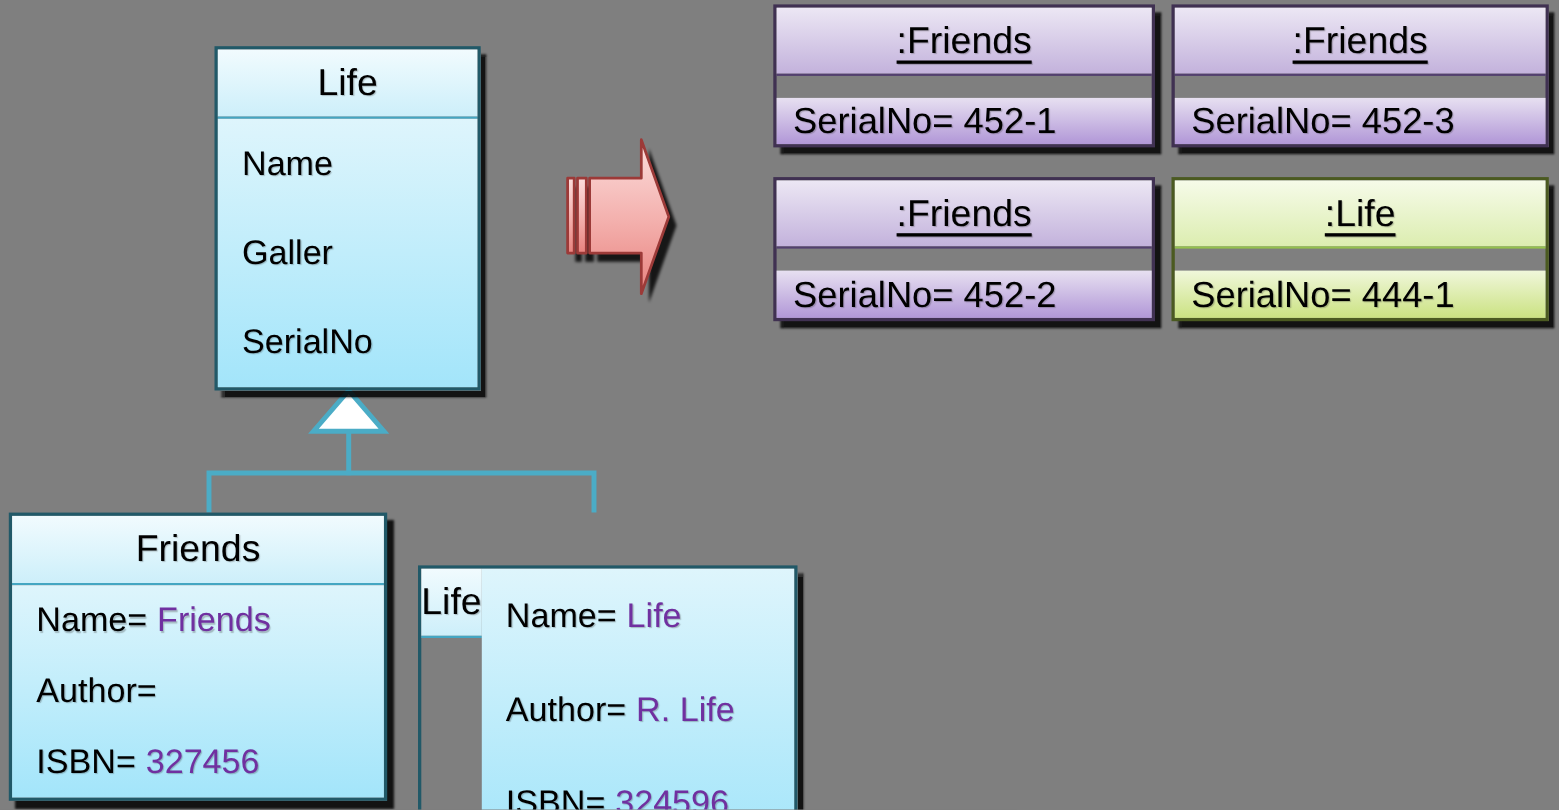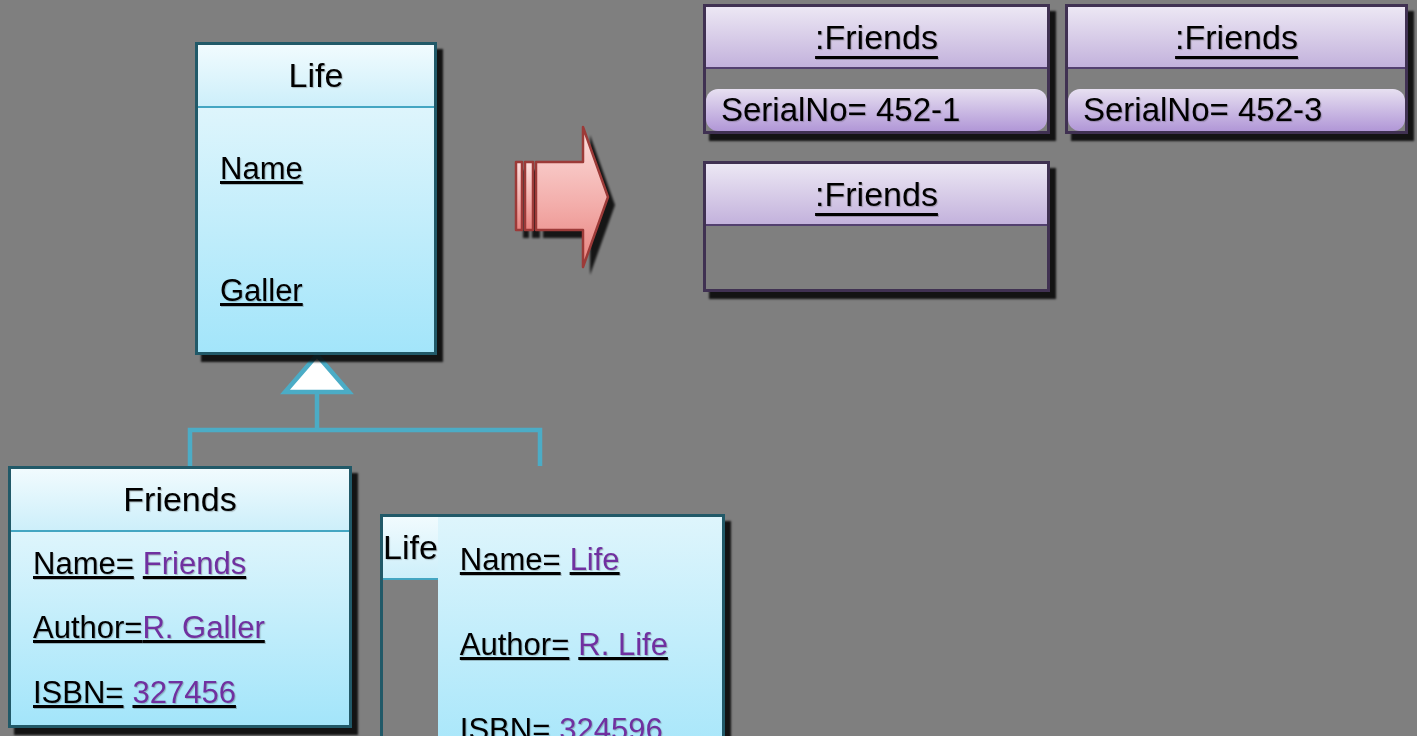--- a/index.html
+++ b/index.html
@@ -17,21 +17,20 @@
   .box-title{
     text-align:center;font-size:34px;color:#000;
     display:flex;align-items:center;justify-content:center;
     text-shadow:1px 1px 1px rgba(40,40,40,0.28);
   }
   .box-body{display:flex;flex-direction:column;}
   .attr{
     display:flex;align-items:center;padding-left:22px;
     font-size:31px;color:#000;
     text-shadow:1px 1px 1px rgba(40,40,40,0.28);
-    text-decoration:underline;
   }
   .attr .val{color:#7030a0;margin-left:9px;}
   .attr .val.nosp{margin-left:0;}
 
   
   .cyan{border:3px solid #215968;}
   .cyan .box-title{
     background:linear-gradient(#f1fbfe,#cdeffa);
     border-bottom:2px solid #44a6c2;
   }
@@ -54,21 +53,21 @@
     text-decoration-thickness:3px;
     text-underline-offset:7px;
   }
   .inst .inst-attr{
     flex:1;display:flex;align-items:center;padding-left:15px;
     font-size:33px;color:#000;
     text-shadow:1px 1px 1px rgba(40,40,40,0.28);
   }
   .purple{border:3px solid #403152;}
   .purple .box-title{background:linear-gradient(#ece7f4,#c3b2dc);border-bottom:2px solid #53406f;}
-  .purple .inst-attr{background:linear-gradient(#e7e0f1,#b197d7);border-radius:12px;}
+  .purple .inst-attr{background:linear-gradient(#e7e0f1,#b197d7);}
   .green{border:3px solid #4b5a21;}
   .green .box-title{background:linear-gradient(#f6fbe9,#dcedb0);border-bottom:2px solid #94c14d;}
   .green .inst-attr{background:linear-gradient(#f0f7db,#cbe282);}
 
   .box-inst1{left:703px;top:4px;width:347px;height:130px;}
   .box-inst2{left:1065px;top:4px;width:343px;height:130px;}
   .box-inst3{left:703px;top:161px;width:347px;height:131px;}
   .box-inst4{left:1065px;top:161px;width:343px;height:131px;}
 
   
@@ -106,33 +105,33 @@
       <rect x="525" y="162" width="8" height="68"></rect>
       <path d="M536 162 L583 162 L583 127 L608 197 L583 267 L583 230 L536 230 Z"></path>
     </g>
   </svg>
 
   <div class="uml-box cyan box-book">
     <div class="box-title">Life</div>
     <div class="box-body">
       <div class="attr">Name</div>
       <div class="attr">Galler</div>
+      <div class="attr">SerialNo</div>
     </div>
   </div>
 
   <div class="uml-box cyan box-friends">
     <div class="box-title">Friends</div>
     <div class="box-body">
       <div class="attr">
         <span class="lbl">Name=</span>
         <span class="val">Friends</span>
       </div>
       <div class="attr">
         <span class="lbl">Author=</span>
-        <span class="val nosp">R. Galler</span>
       </div>
       <div class="attr">
         <span class="lbl">ISBN=</span>
         <span class="val">327456</span>
       </div>
     </div>
   </div>
 
   <div class="uml-box cyan box-life">
     <div class="box-title">Life</div>
@@ -163,16 +162,23 @@
     <div class="box-title">
       <span>:Friends</span>
     </div>
     <div class="inst-attr">SerialNo= 452-3</div>
   </div>
 
   <div class="uml-box inst purple box-inst3">
     <div class="box-title">
       <span>:Friends</span>
     </div>
+    <div class="inst-attr">SerialNo= 452-2</div>
   </div>
 
+  <div class="uml-box inst green box-inst4">
+    <div class="box-title">
+      <span>:Life</span>
+    </div>
+    <div class="inst-attr">SerialNo= 444-1</div>
+  </div>
 
 </div>
 
 </body></html>

